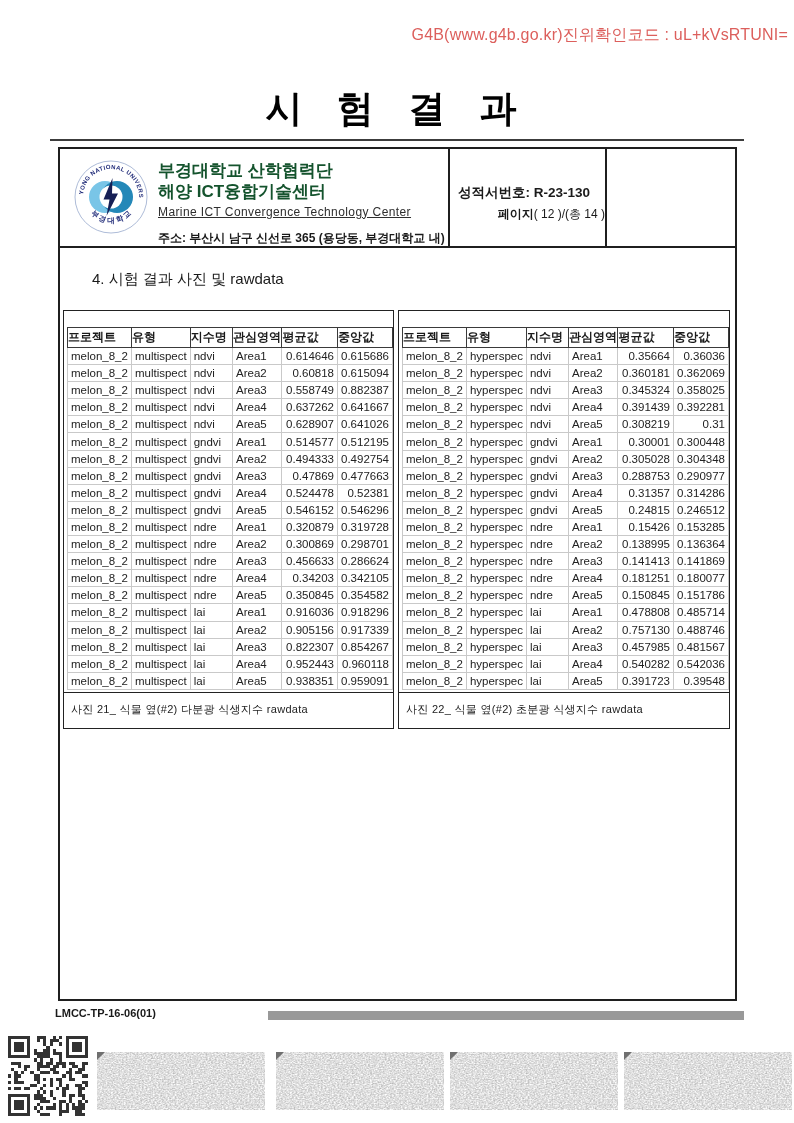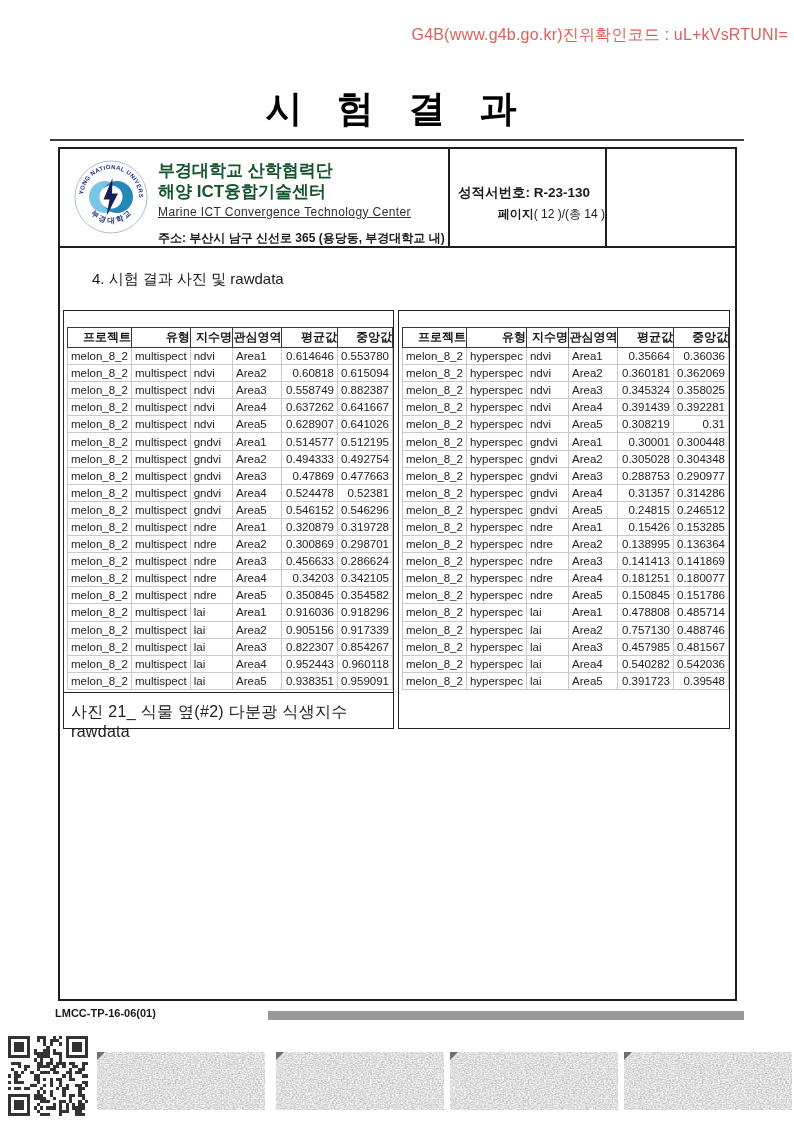--- a/index.html
+++ b/index.html
@@ -31,28 +31,28 @@
   .page-line { font-size:12px; margin-top:4px;text-align:right; }
   .page-line .lbl { font-weight:800; }
 
   .section-title { position:absolute; left:8px; top:121px; font-size:15px; font-weight:400;margin-left:24px; }
 
   .tbox { position:absolute; top:161px; height:417px; border:1.5px solid #222; box-sizing:content-box; background:#fff; }
   .tbox-left { left:3px; width:329px; }
   .tbox-right { left:338px; width:330px; }
 
   table.excel { border-collapse:collapse; table-layout:fixed; margin:16px 0 0 3px; }
-  table.excel th { border:1.5px solid #3a3a3a; font-size:12px; font-weight:700; height:19px; padding:0; text-align:right; white-space:nowrap; overflow:hidden;margin-left:34px; }
+  table.excel th { border:1.5px solid #3a3a3a; font-size:12px; font-weight:700; height:19px; padding:0; text-align:left; white-space:nowrap; overflow:hidden;margin-left:34px; }
   table.excel td { border:1px solid #c9c9c9; font-size:11.5px; height:16.1px; padding:0 3px; white-space:nowrap; overflow:hidden; color:#222; }
   table.excel td.c0, table.excel td.c1, table.excel td.c2, table.excel td.c3 { text-align:left; }
   table.excel td.c4, table.excel td.c5 { text-align:right; }
   col.w0{width:52px} col.w1{width:58px} col.w2{width:53px} col.w3{width:50px} col.w4{width:57px} col.w5{width:50px}
 
   .caption { position:absolute; left:0; right:0; top:381px; border-top:1.5px solid #222;
-    padding:9px 0 0 7px; font-size:16px; color:#222; letter-spacing:0.3px; }
+    padding:9px 0 0 7px; font-size:11px; color:#222; letter-spacing:0.3px; }
 
   .doc-code { position:absolute; left:55px; top:1007px; font-size:11px; font-weight:800; }
   .footer-bar { position:absolute; left:268px; top:1011px; width:476px; height:9px; background:#999999; }
 
   .qr-wrap { position:absolute; left:8px; top:1036px; width:80px; height:80px; }
   .noise-block { position:absolute; top:1052px; height:58px; width:168px; overflow:hidden; background:#fff; }
   .noise-block svg { display:block; }
   .noise-corner { position:absolute; top:0; left:0; width:0; height:0;
     border-top:8px solid #6f6f6f; border-right:8px solid transparent; }
   .nb1{left:97px} .nb2{left:276px} .nb3{left:450px} .nb4{left:624px}
@@ -128,21 +128,21 @@
             <th class="c5">중앙값</th>
           </tr>
       </thead>
       <tbody>
           <tr>
             <td class="c0">melon_8_2</td>
             <td class="c1">multispect</td>
             <td class="c2">ndvi</td>
             <td class="c3">Area1</td>
             <td class="c4">0.614646</td>
-            <td class="c5">0.553780</td>
+            <td class="c5">0.615686</td>
           </tr>
           <tr>
             <td class="c0">melon_8_2</td>
             <td class="c1">multispect</td>
             <td class="c2">ndvi</td>
             <td class="c3">Area2</td>
             <td class="c4">0.60818</td>
             <td class="c5">0.615094</td>
           </tr>
           <tr>
@@ -470,20 +470,21 @@
           <tr>
             <td class="c0">melon_8_2</td>
             <td class="c1">hyperspec</td>
             <td class="c2">lai</td>
             <td class="c3">Area5</td>
             <td class="c4">0.391723</td>
             <td class="c5">0.39548</td>
           </tr>
         </tbody>
     </table>
+    <div class="caption">사진 22_ 식물 옆(#2) 초분광 식생지수 rawdata</div>
   </div>
 
 </div>
 
 <div class="doc-code">LMCC-TP-16-06(01)</div>
 <div class="footer-bar"></div>
 
 <div class="qr-wrap">
   <svg id="qr-svg" width="80" height="80" viewBox="0 0 25 25" shape-rendering="crispEdges">
       <rect x="0" y="0" width="25" height="25" fill="#ffffff"></rect>

